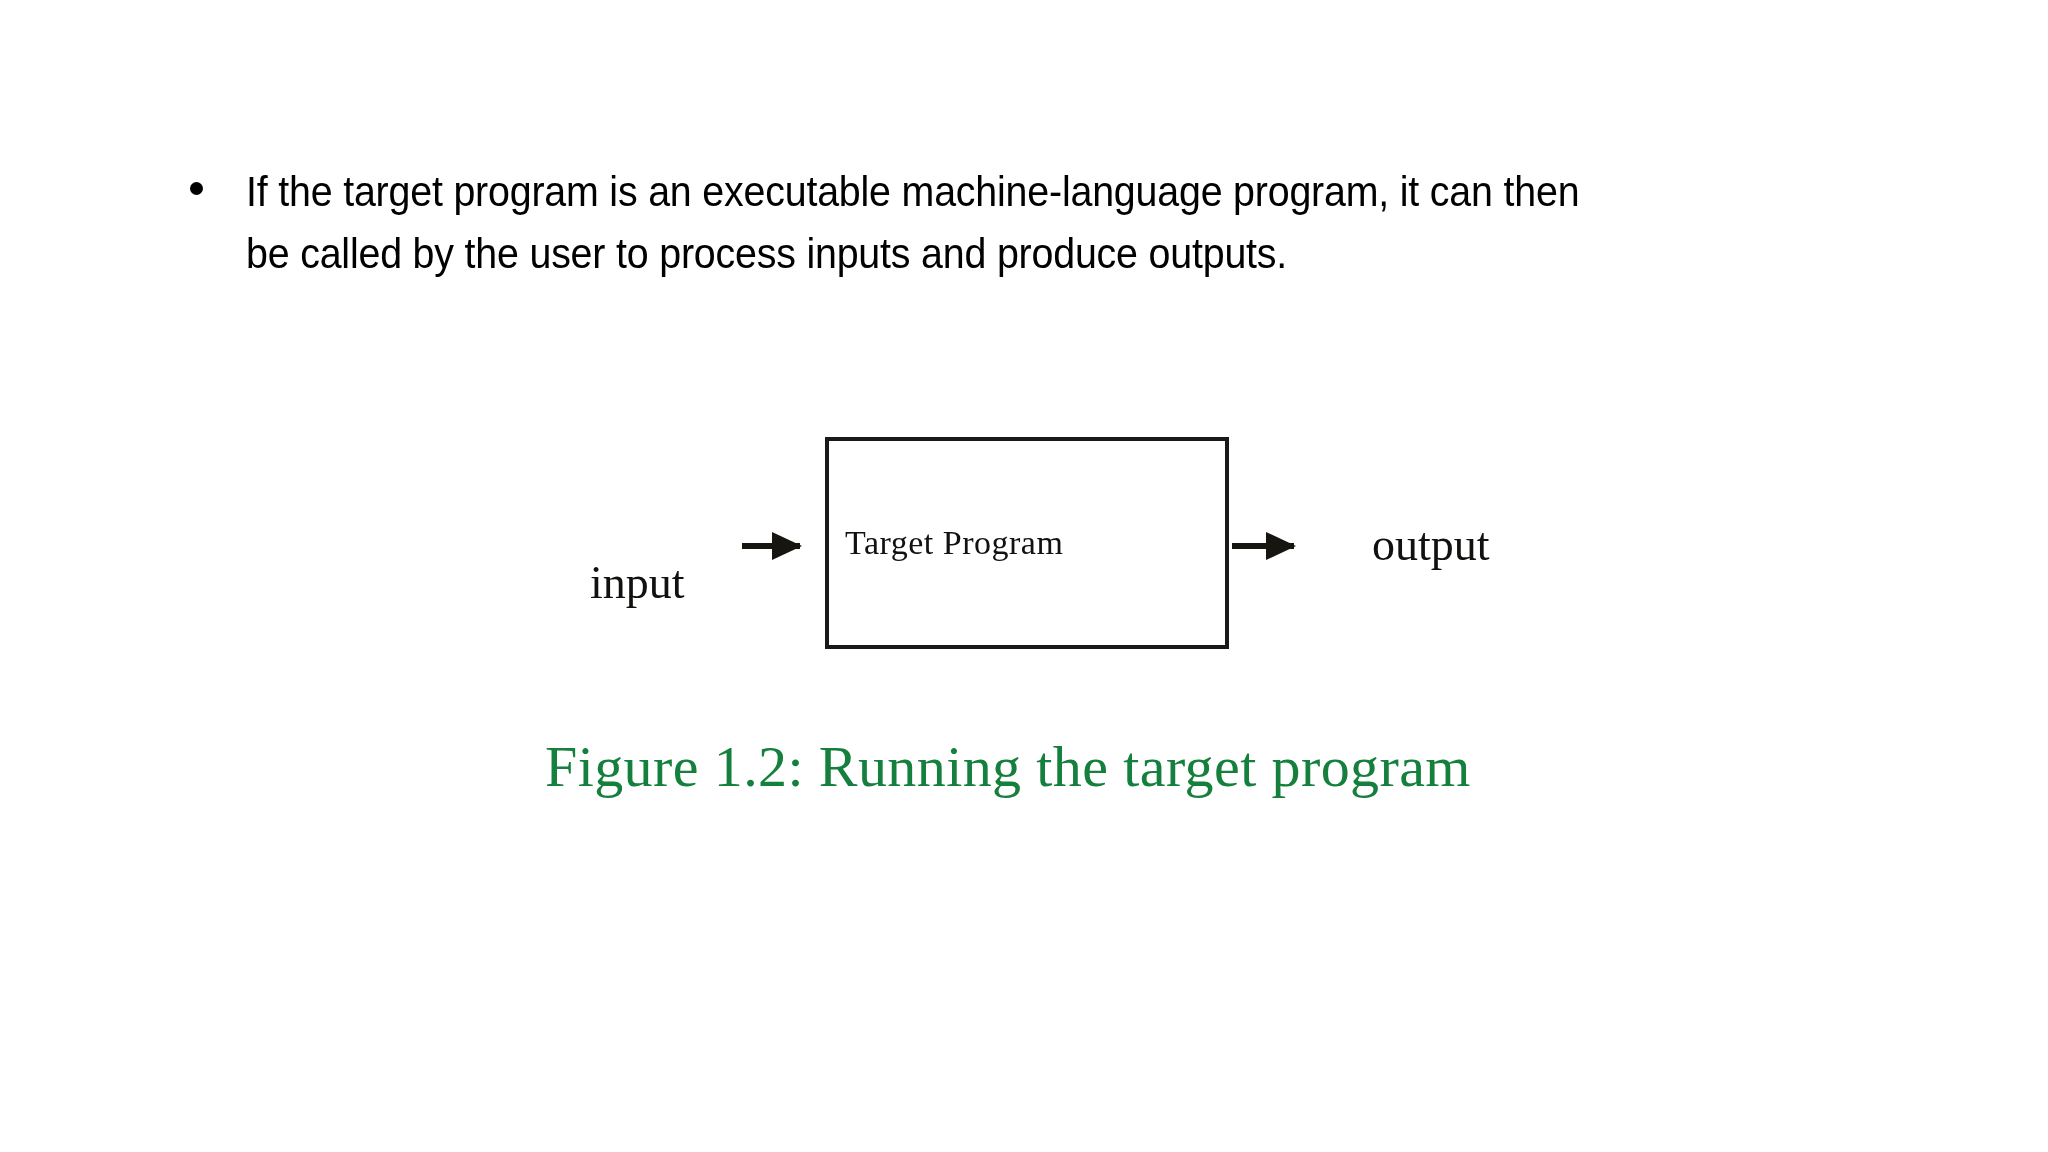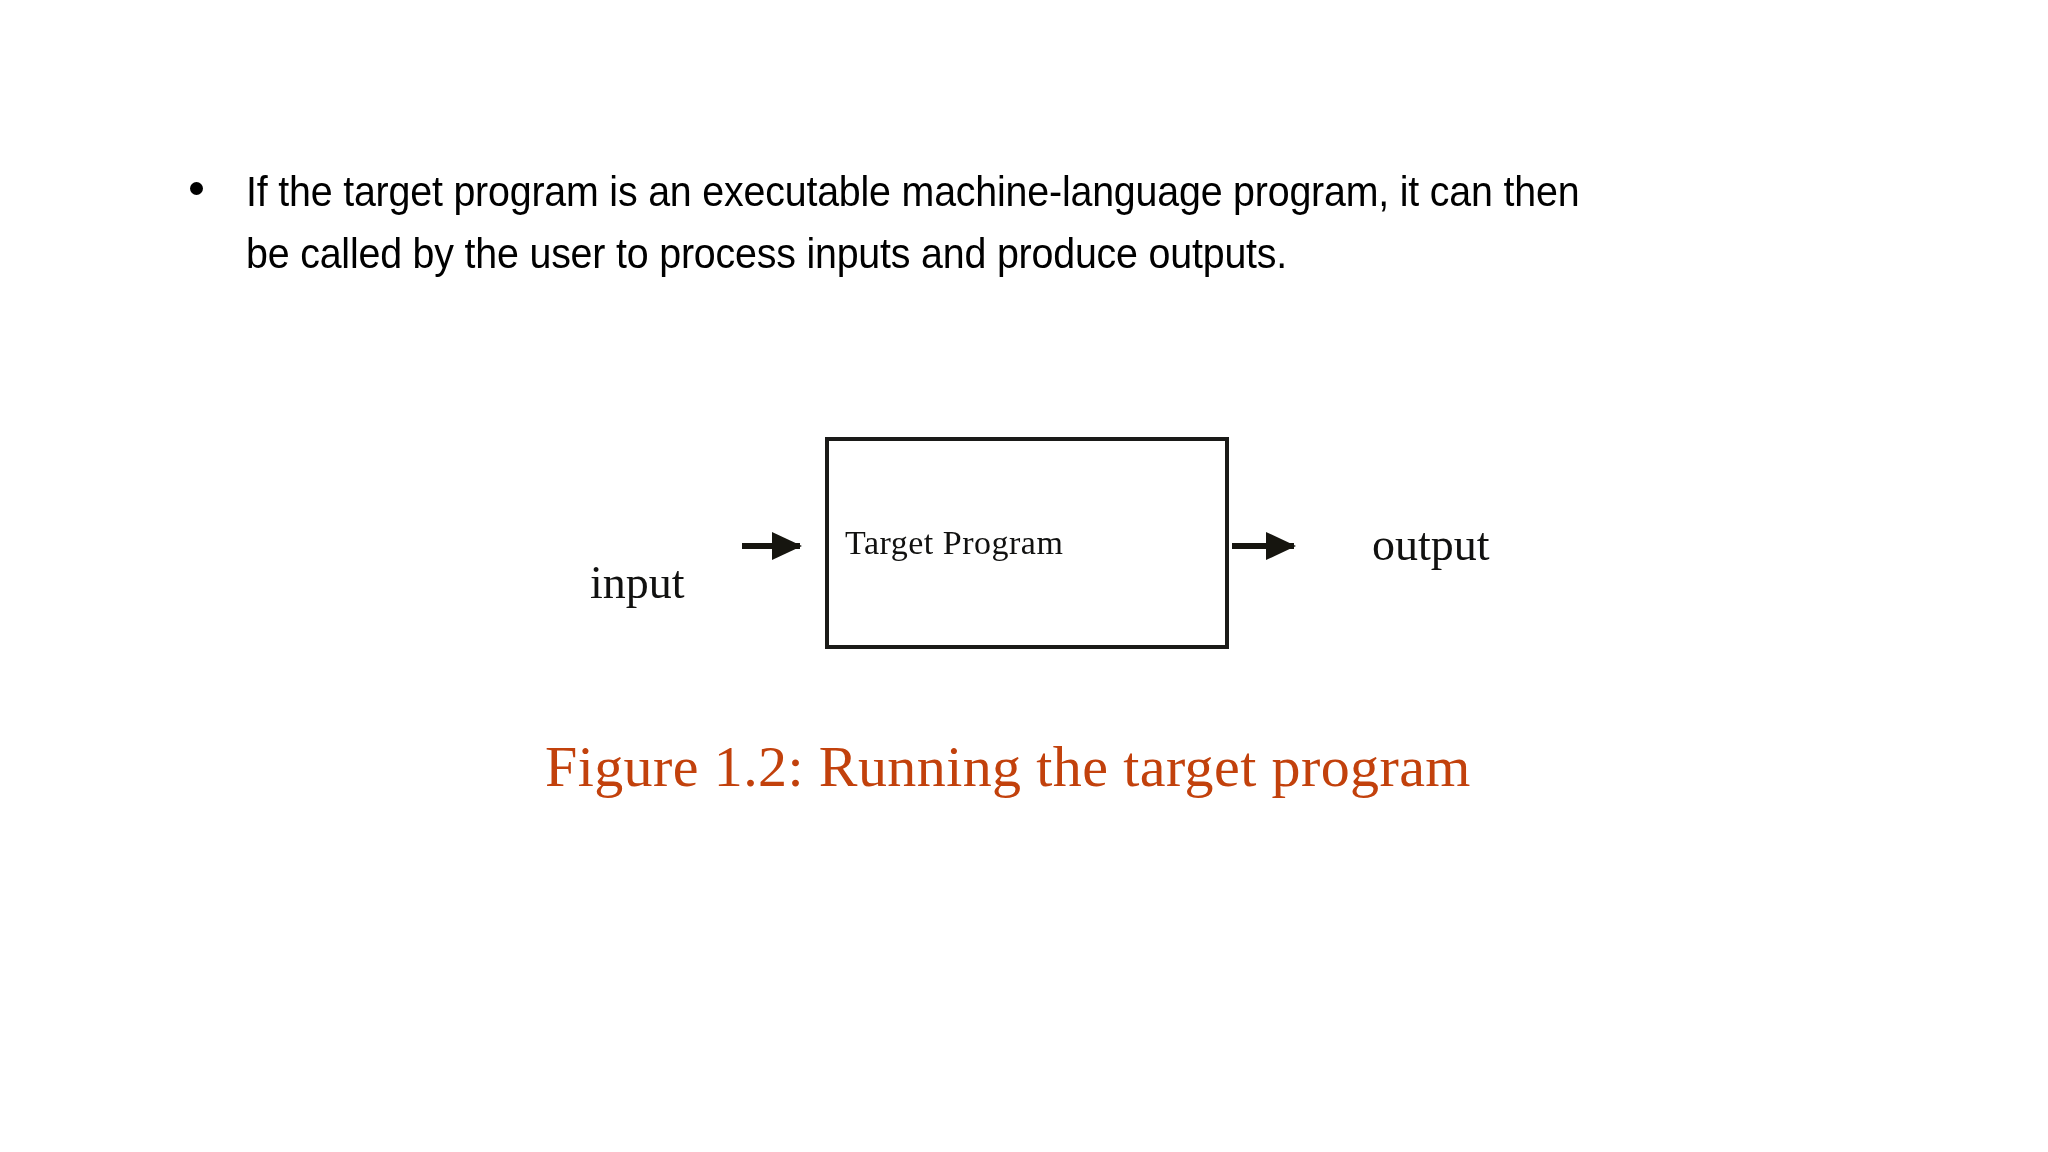--- a/index.html
+++ b/index.html
@@ -129,21 +129,21 @@
     width: 62px;
   }
 
   .fig-caption {
     position: absolute;
     left: 545px;
     top: 732px;
     font-family: "Liberation Serif", "DejaVu Serif", serif;
     font-size: 58px;
     line-height: 70px;
-    color: #c2410c;
+    color: #15803d;
     white-space: nowrap;
     letter-spacing: 0.4px;
   }
 
   
   .page-number {
     position: absolute;
     left: 1880px;
     top: 1072px;
     width: 40px;

